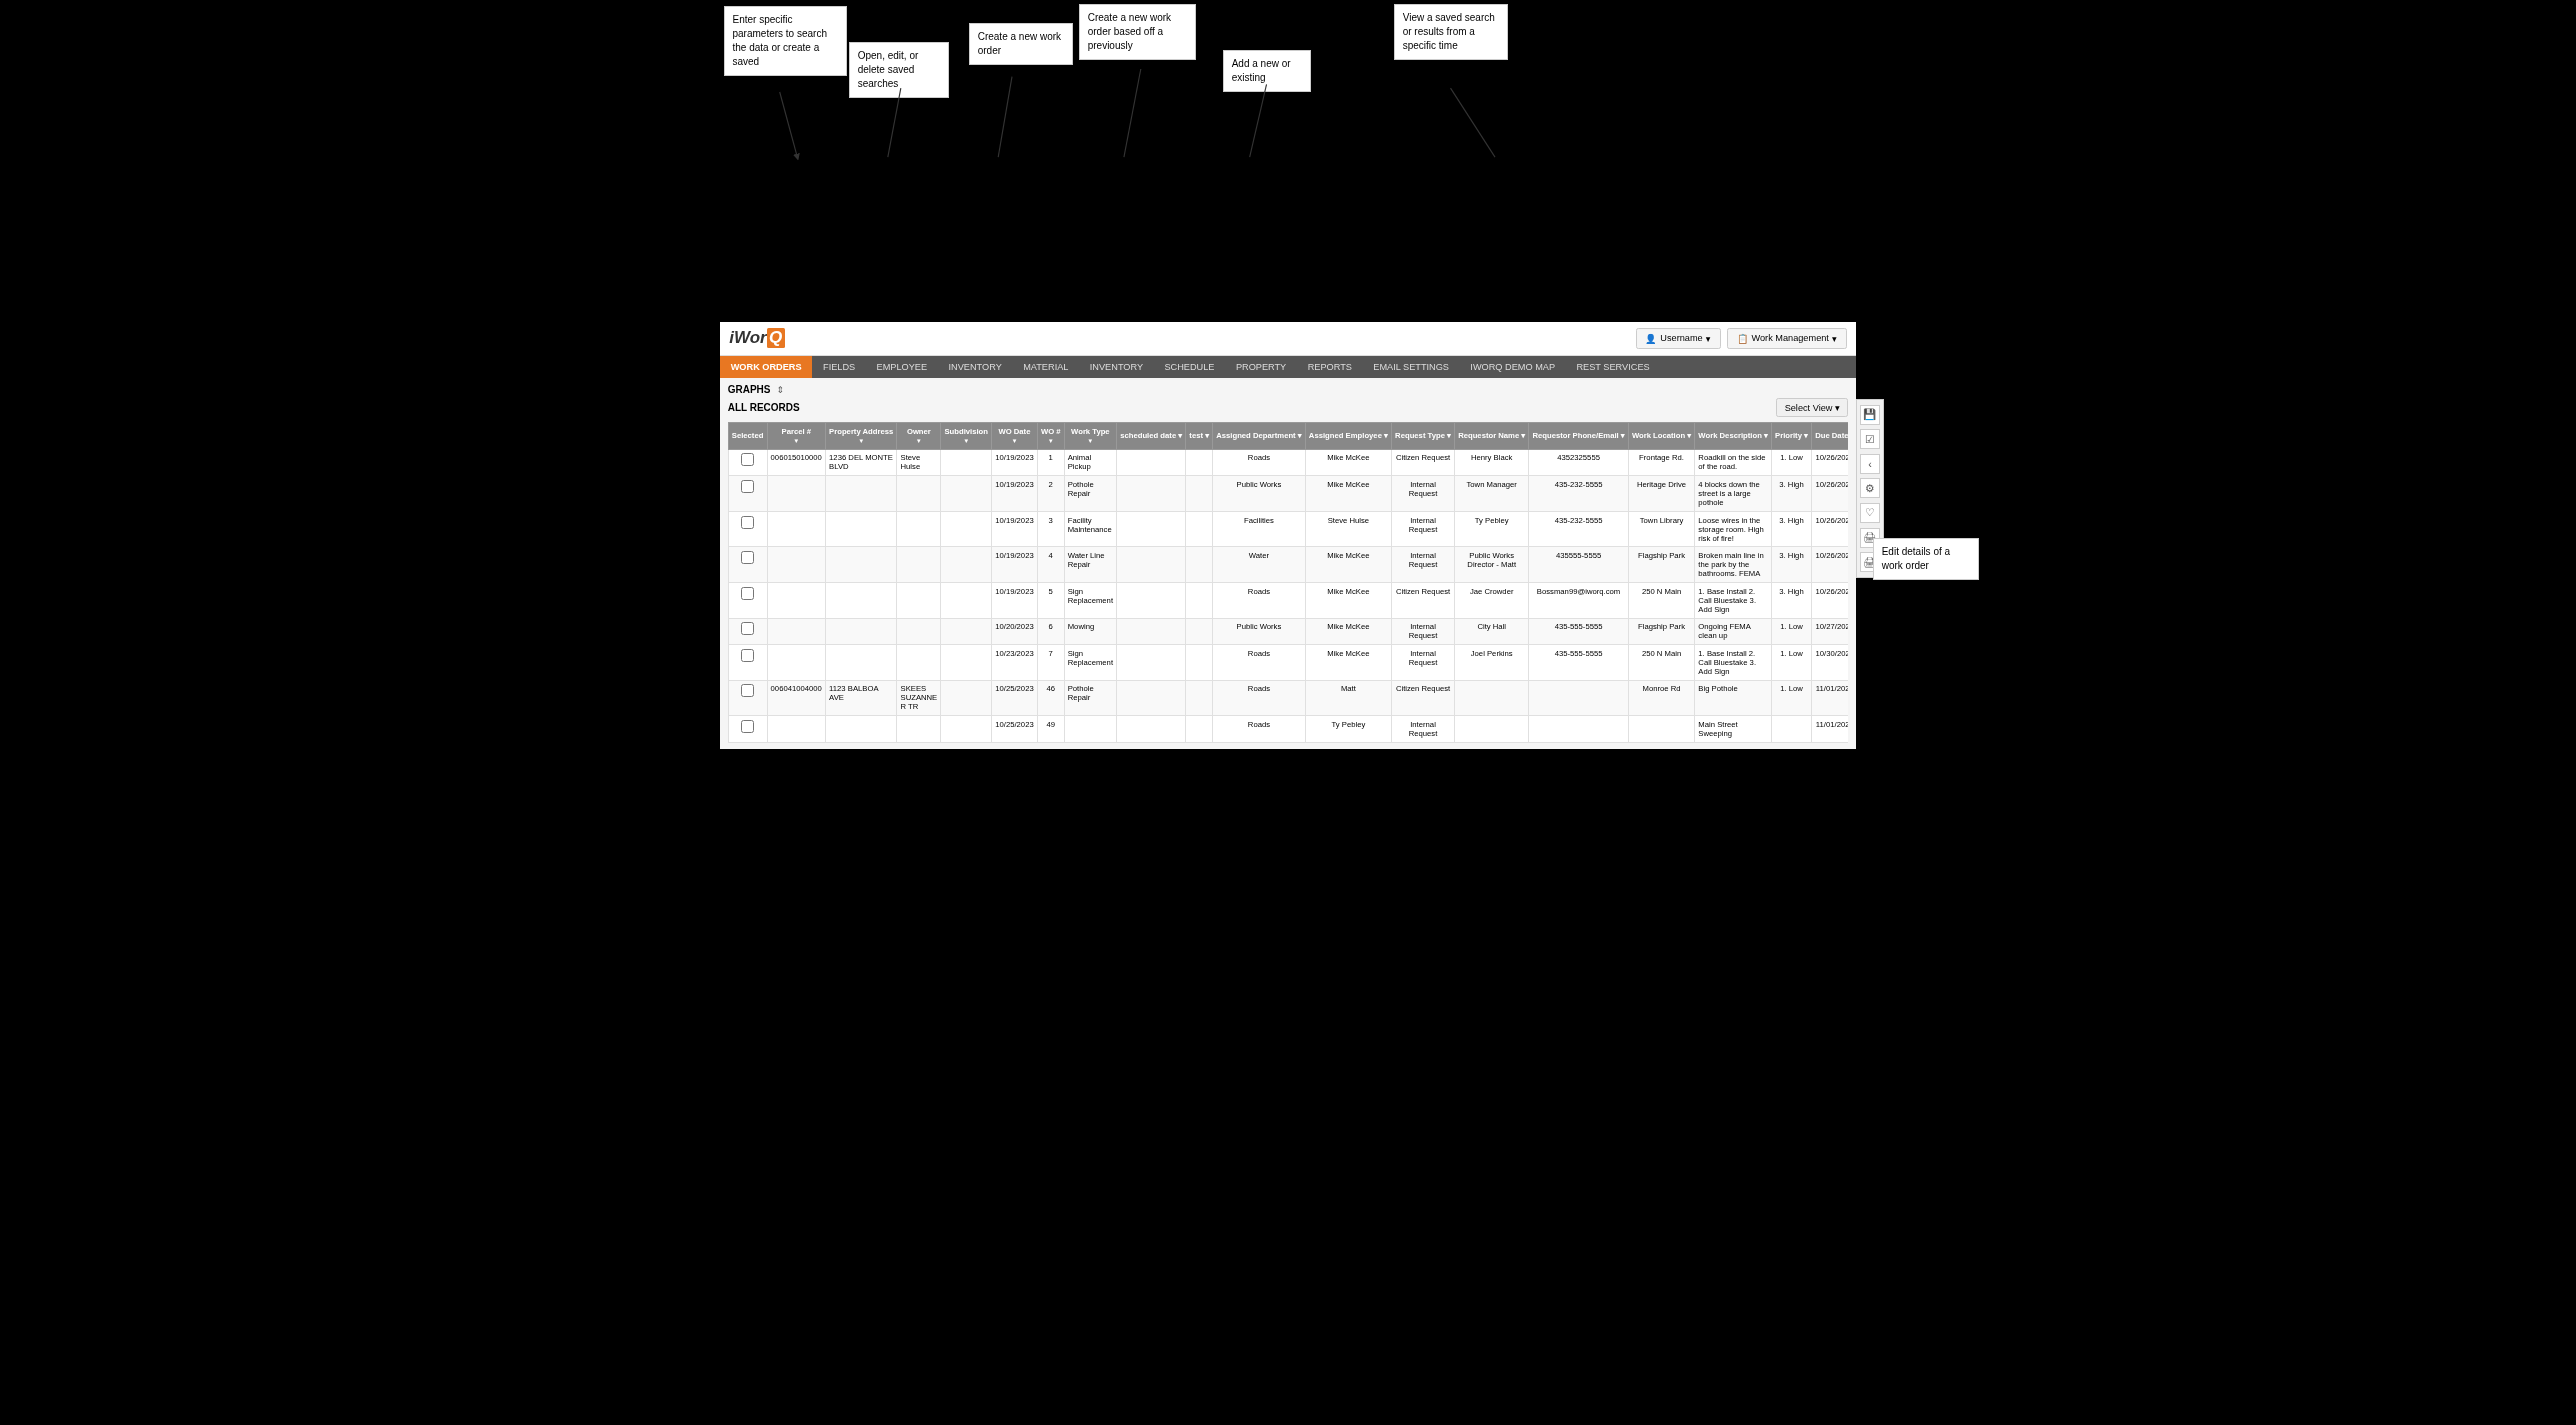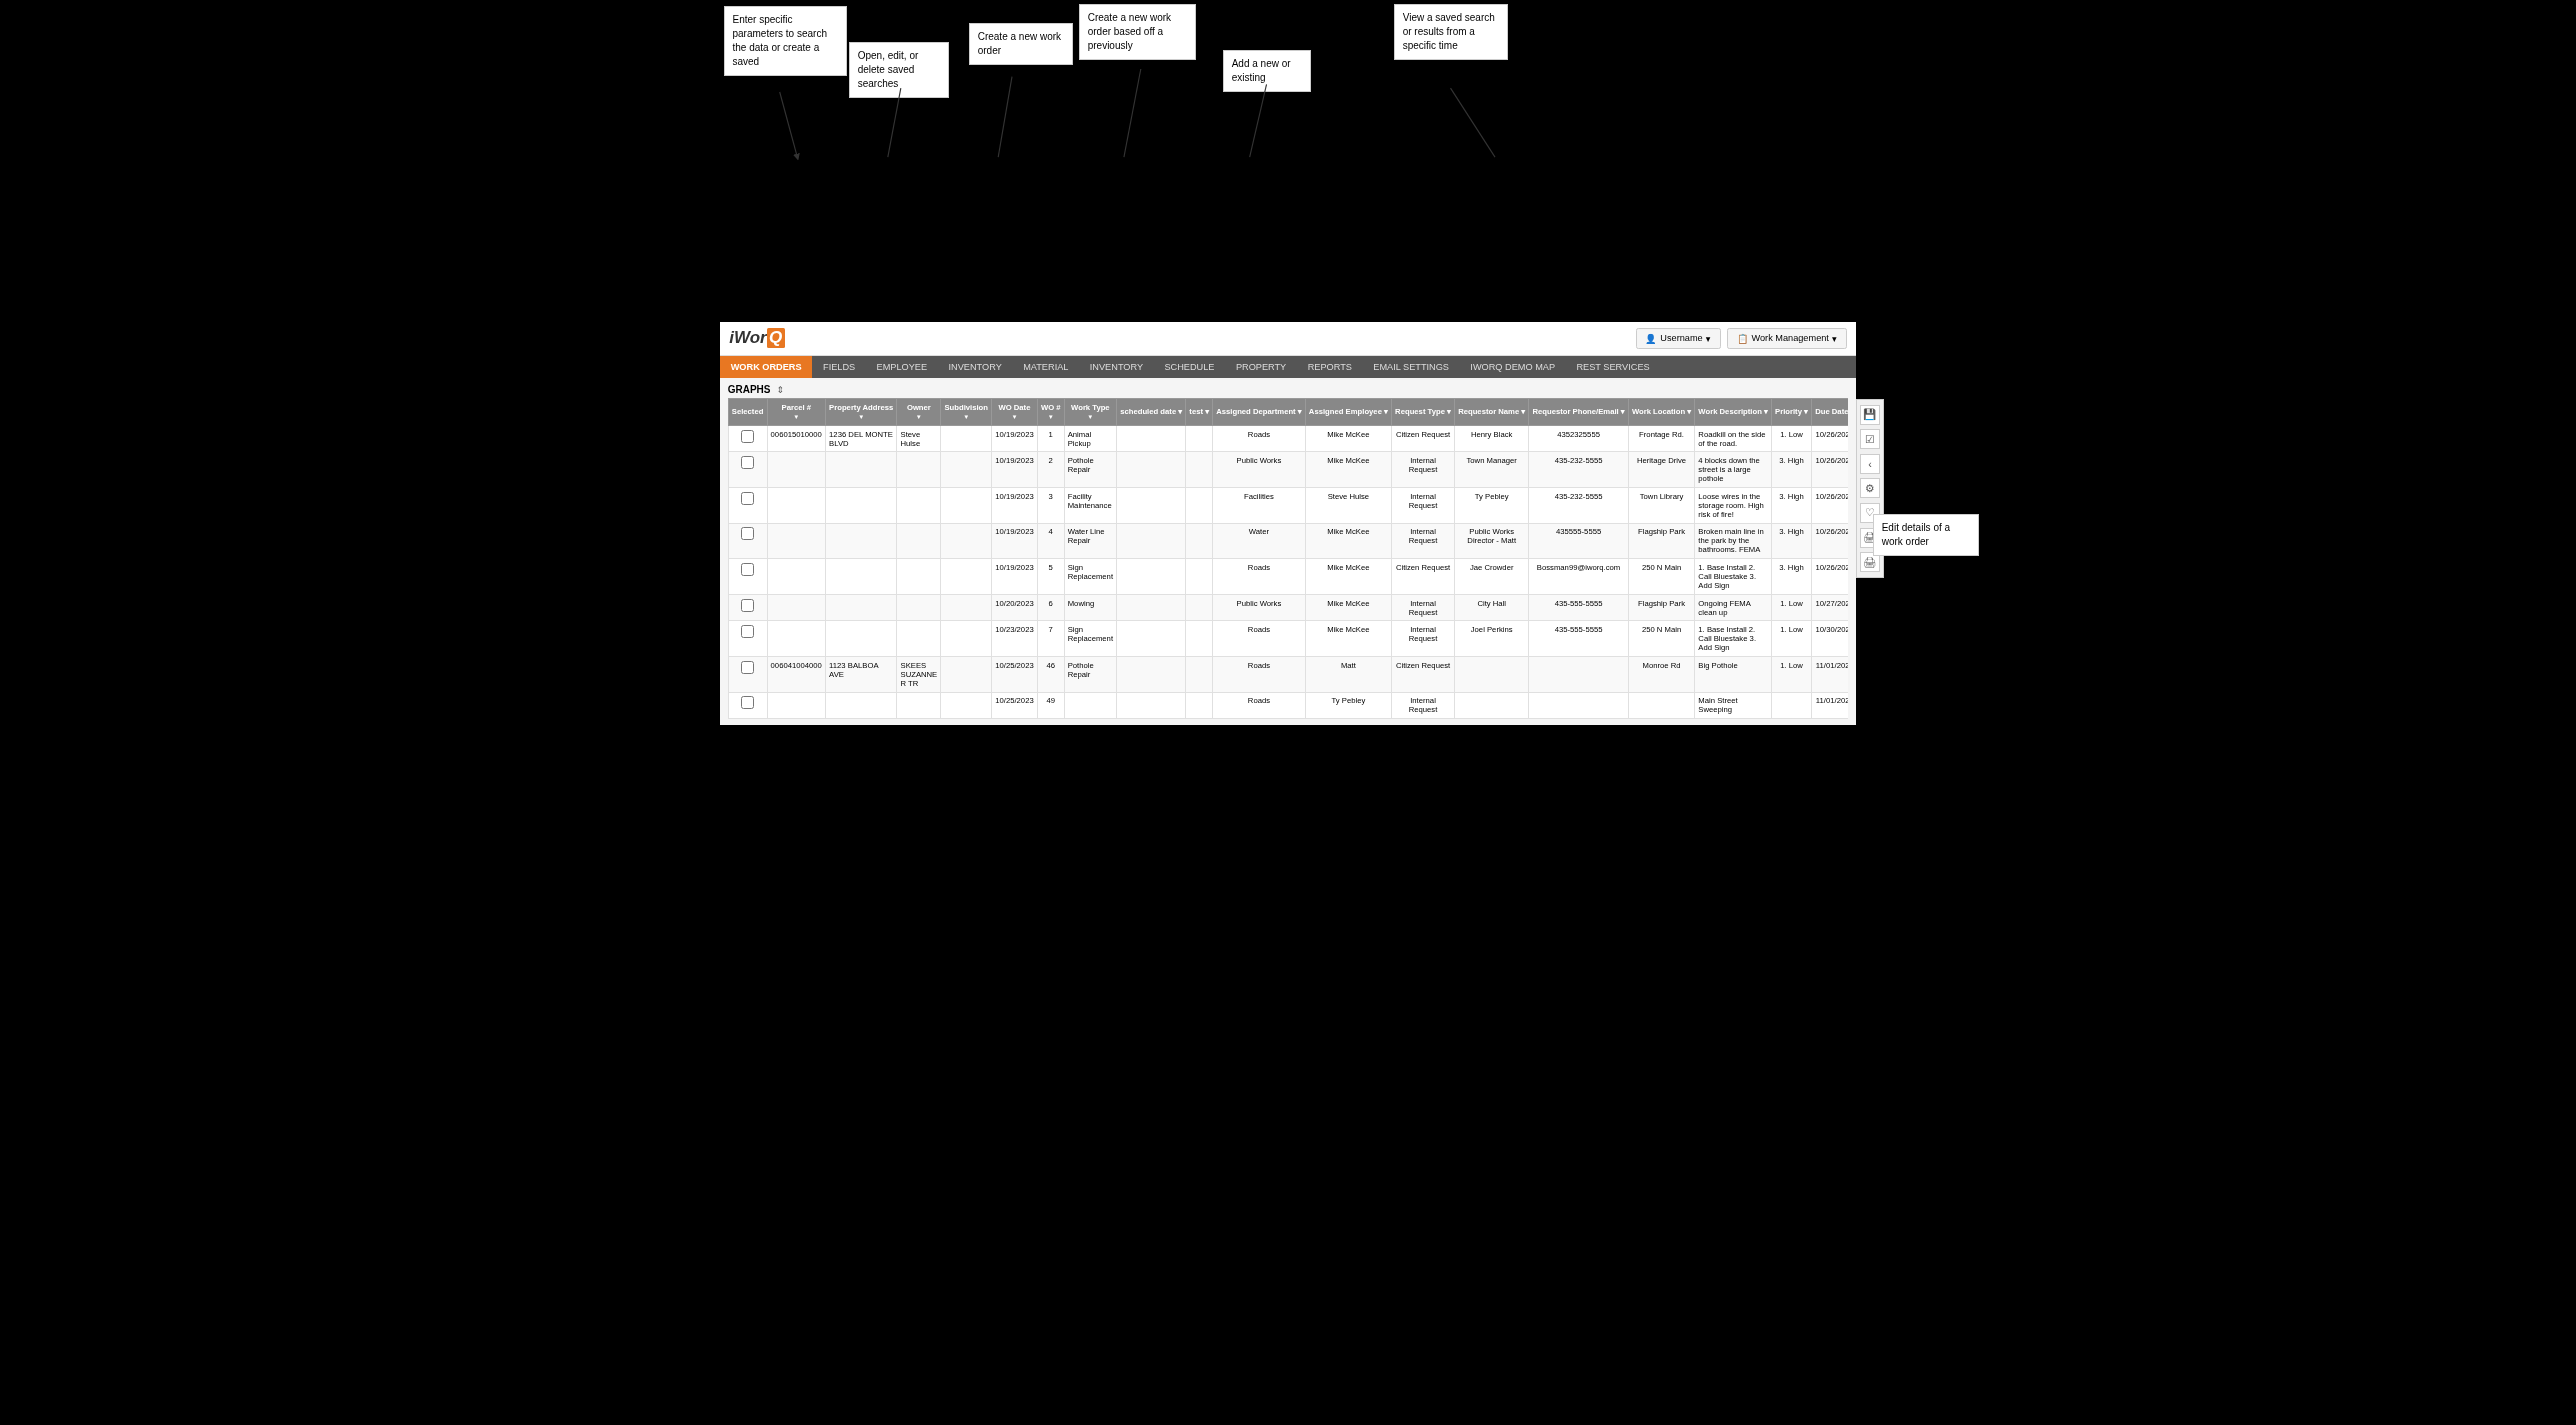--- a/index.html
+++ b/index.html
@@ -301,20 +301,24 @@
     </div>
 
 
     <div class="content-area">
 
       <div class="graphs-row">
         <span class="graphs-label">GRAPHS</span>
         <span class="graphs-icon">⇕</span>
       </div>
 
+      <div class="records-header">
+        <span class="records-title">ALL RECORDS</span>
+        <button class="select-view-btn">Select View ▾</button>
+      </div>
 
       <div class="table-wrapper">
         <table>
           <thead>
             <tr>
               <th>Selected</th>
               <th>Parcel #<br><span class="sort-icon">▼</span></th>
               <th>Property Address<br><span class="sort-icon">▼</span></th>
               <th>Owner<br><span class="sort-icon">▼</span></th>
               <th>Subdivision<br><span class="sort-icon">▼</span></th>

